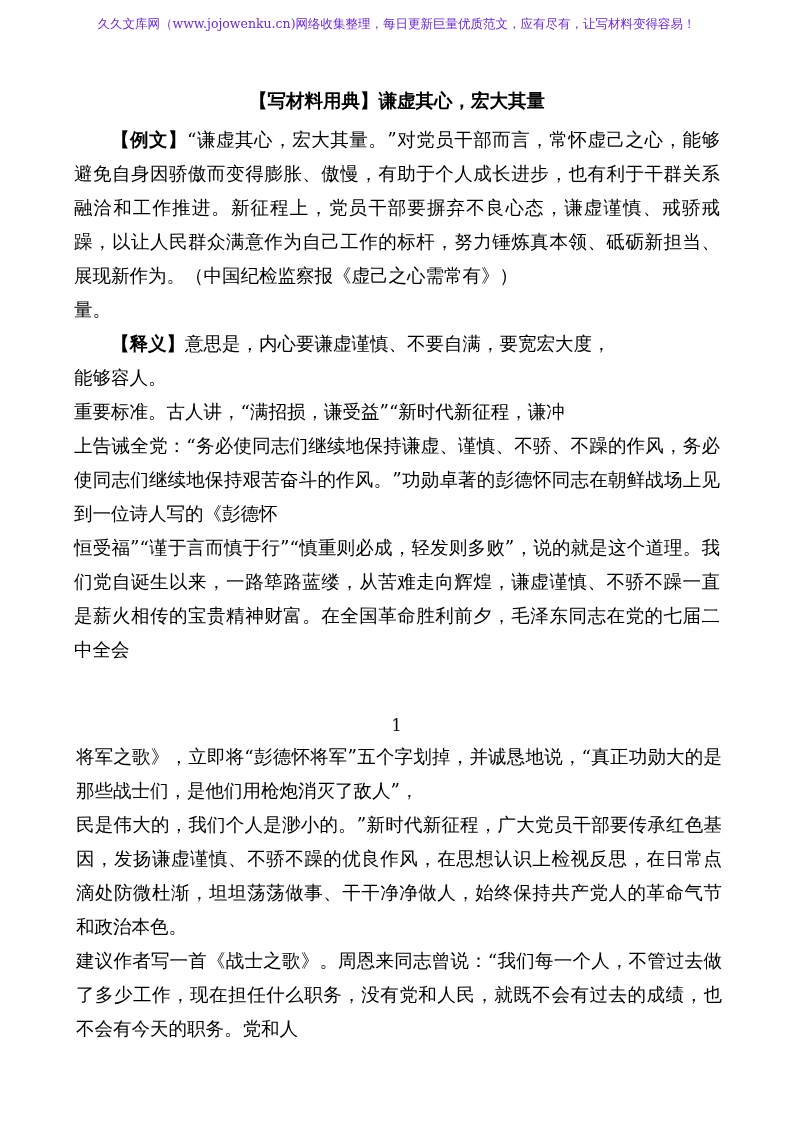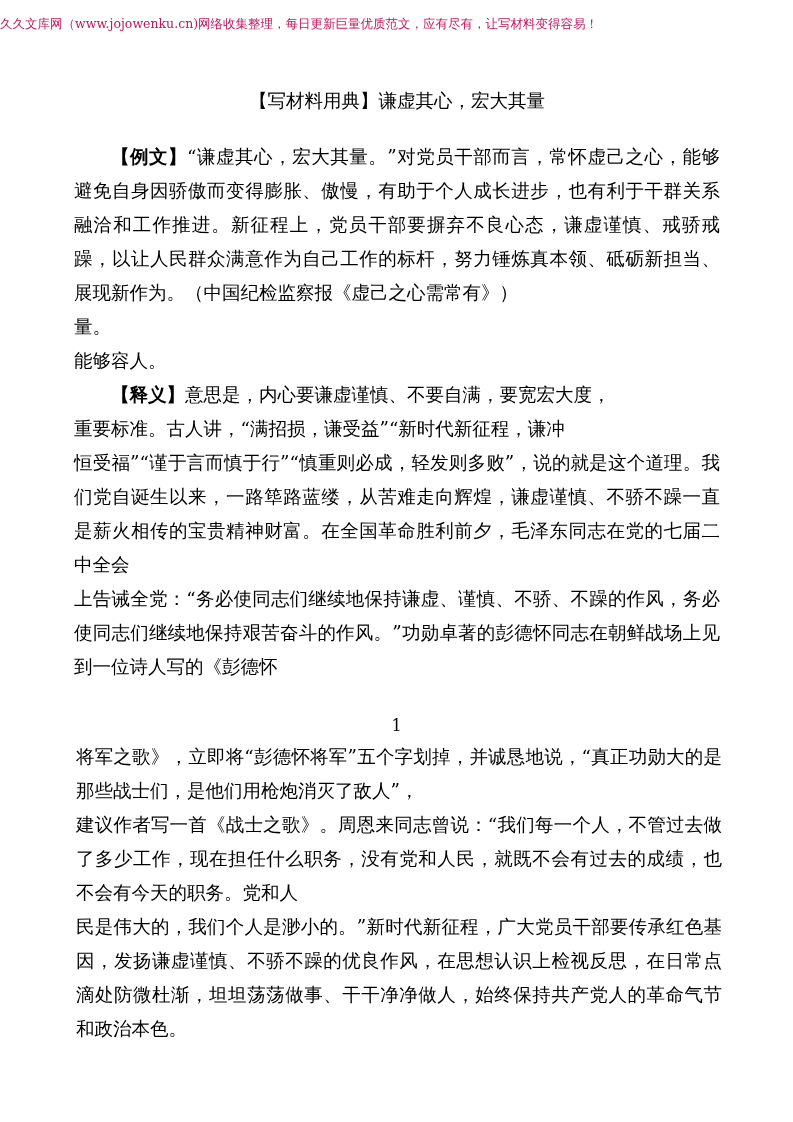--- a/index.html
+++ b/index.html
@@ -19,39 +19,39 @@
     width: 793px;
     height: 1122px;
     box-sizing: border-box;
     position: relative;
   }
   .watermark {
     position: absolute;
     top: 16px;
     left: 0;
     width: 793px;
-    text-align: left;
+    text-align: center;
     font-family: "DejaVu Serif", "Liberation Serif", serif;
     font-size: 12.5px;
     letter-spacing: 0px;
-    color: #be185d;
+    color: #6d28d9;
     white-space: nowrap;
   }
   .doc-body {
     position: absolute;
     top: 86px;
     left: 74px;
     width: 646px;
   }
   .doc-title {
     text-align: center;
     font-size: 18.5px;
     line-height: 30px;
-    font-weight: normal;
-    margin-bottom: 24px;
+    font-weight: bold;
+    margin-bottom: 7px;
   }
   p.para {
     margin: 0;
     font-size: 18.5px;
     line-height: 34px;
     text-align: justify;
     text-justify: inter-ideograph;
   }
   p.indent {
     text-indent: 37px;
@@ -86,33 +86,33 @@
   <div class="watermark">久久文库网（www.jojowenku.cn)网络收集整理，每日更新巨量优质范文，应有尽有，让写材料变得容易！</div>
 
   <div class="doc-body">
     <div class="doc-title">【写材料用典】谦虚其心，宏大其量</div>
 
     <p class="para indent"><span class="lead">【例文】</span><span>“谦虚其心，宏大其量。”对党员干部而言，常怀虚己之心，能够避免自身因骄傲而变得膨胀、傲慢，有助于个人成长进步，也有利于干群关系融洽和工作推进。新征程上，党员干部要摒弃不良心态，谦虚谨慎、戒骄戒躁，以让人民群众满意作为自己工作的标杆，努力锤炼真本领、砥砺新担当、展现新作为。（中国纪检监察报《虚己之心需常有》）</span></p>
 
 
     <p class="para noindent"><span>量。</span></p>
 
+    <p class="para indent"><span class="lead">【释义】</span><span>意思是，内心要谦虚谨慎、不要自满，要宽宏大度，</span></p>
+
     <p class="para noindent"><span>能够容人。</span></p>
-
-    <p class="para indent"><span class="lead">【释义】</span><span>意思是，内心要谦虚谨慎、不要自满，要宽宏大度，</span></p>
 
 
     <p class="para noindent"><span>重要标准。古人讲，“满招损，谦受益”“新时代新征程，谦冲</span></p>
 
+    <p class="para noindent"><span>上告诫全党：“务必使同志们继续地保持谦虚、谨慎、不骄、不躁的作风，务必使同志们继续地保持艰苦奋斗的作风。”功勋卓著的彭德怀同志在朝鲜战场上见到一位诗人写的《彭德怀</span></p>
+
     <p class="para noindent"><span>恒受福”“谨于言而慎于行”“慎重则必成，轻发则多败”，说的就是这个道理。我们党自诞生以来，一路筚路蓝缕，从苦难走向辉煌，谦虚谨慎、不骄不躁一直是薪火相传的宝贵精神财富。在全国革命胜利前夕，毛泽东同志在党的七届二中全会</span></p>
-
-    <p class="para noindent"><span>上告诫全党：“务必使同志们继续地保持谦虚、谨慎、不骄、不躁的作风，务必使同志们继续地保持艰苦奋斗的作风。”功勋卓著的彭德怀同志在朝鲜战场上见到一位诗人写的《彭德怀</span></p>
   </div>
 
   <div class="page-number">1</div>
 
   <div class="lower-body">
     <p class="para noindent"><span>将军之歌》，立即将“彭德怀将军”五个字划掉，并诚恳地说，“真正功勋大的是那些战士们，是他们用枪炮消灭了敌人”，</span></p>
+    <p class="para noindent"><span>民是伟大的，我们个人是渺小的。”新时代新征程，广大党员干部要传承红色基因，发扬谦虚谨慎、不骄不躁的优良作风，在思想认识上检视反思，在日常点滴处防微杜渐，坦坦荡荡做事、干干净净做人，始终保持共产党人的革命气节和政治本色。</span></p>
     <p class="para noindent"><span>建议作者写一首《战士之歌》。周恩来同志曾说：“我们每一个人，不管过去做了多少工作，现在担任什么职务，没有党和人民，就既不会有过去的成绩，也不会有今天的职务。党和人</span></p>
-    <p class="para noindent"><span>民是伟大的，我们个人是渺小的。”新时代新征程，广大党员干部要传承红色基因，发扬谦虚谨慎、不骄不躁的优良作风，在思想认识上检视反思，在日常点滴处防微杜渐，坦坦荡荡做事、干干净净做人，始终保持共产党人的革命气节和政治本色。</span></p>
   </div>
 
 </div>
 
 </body></html>

